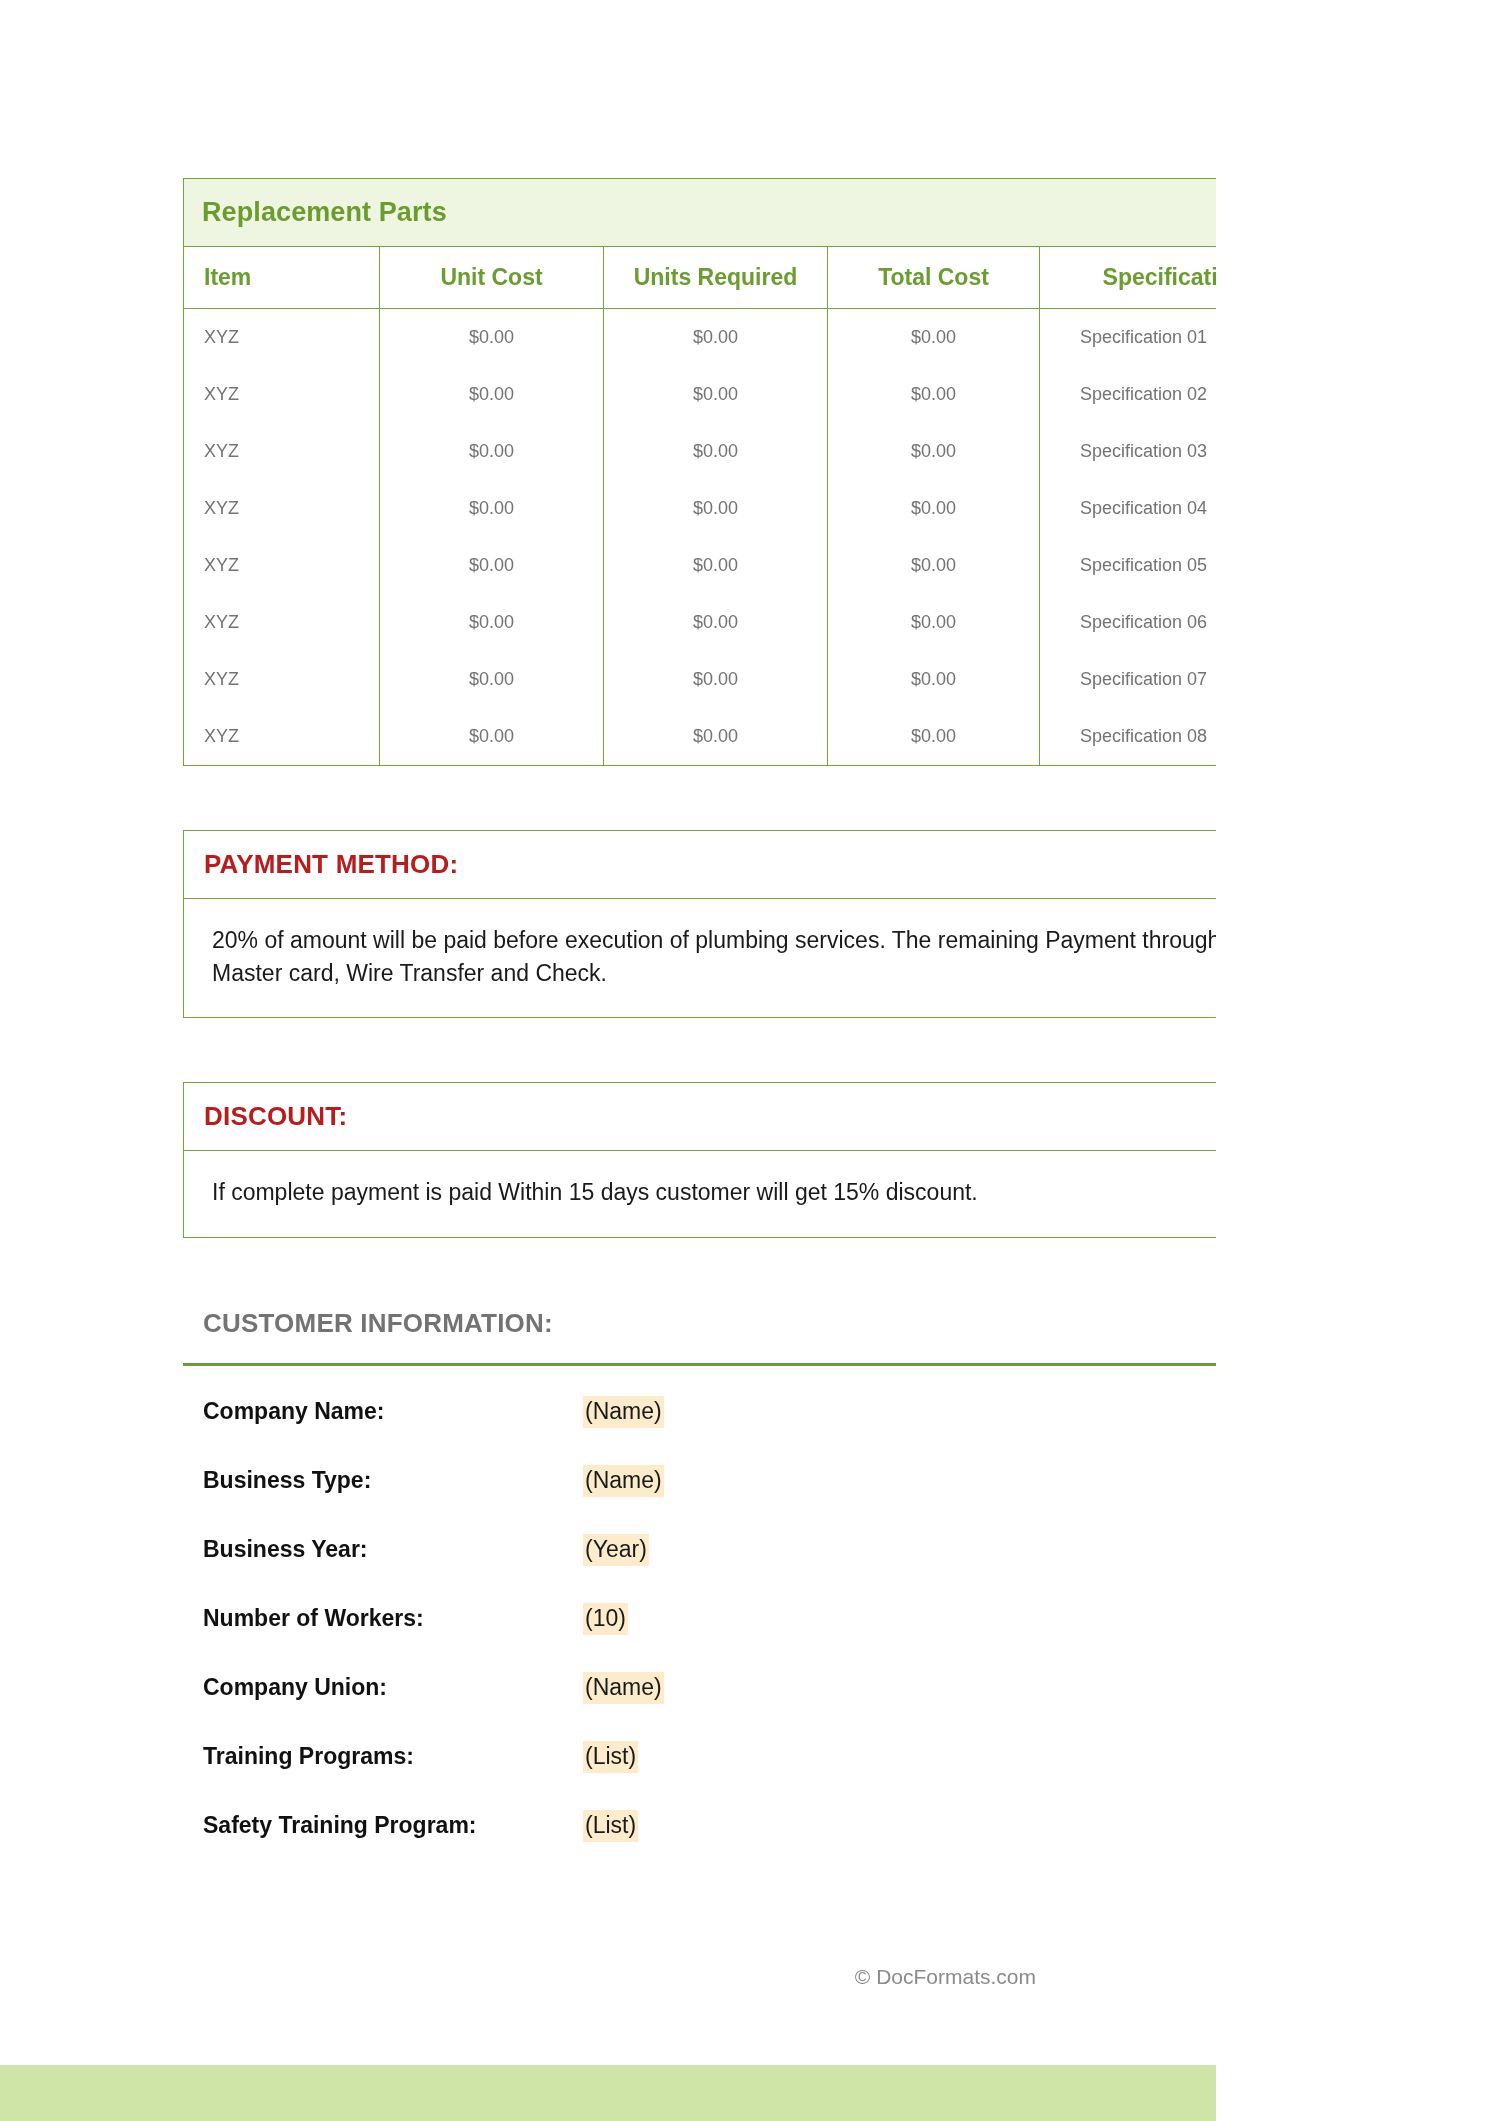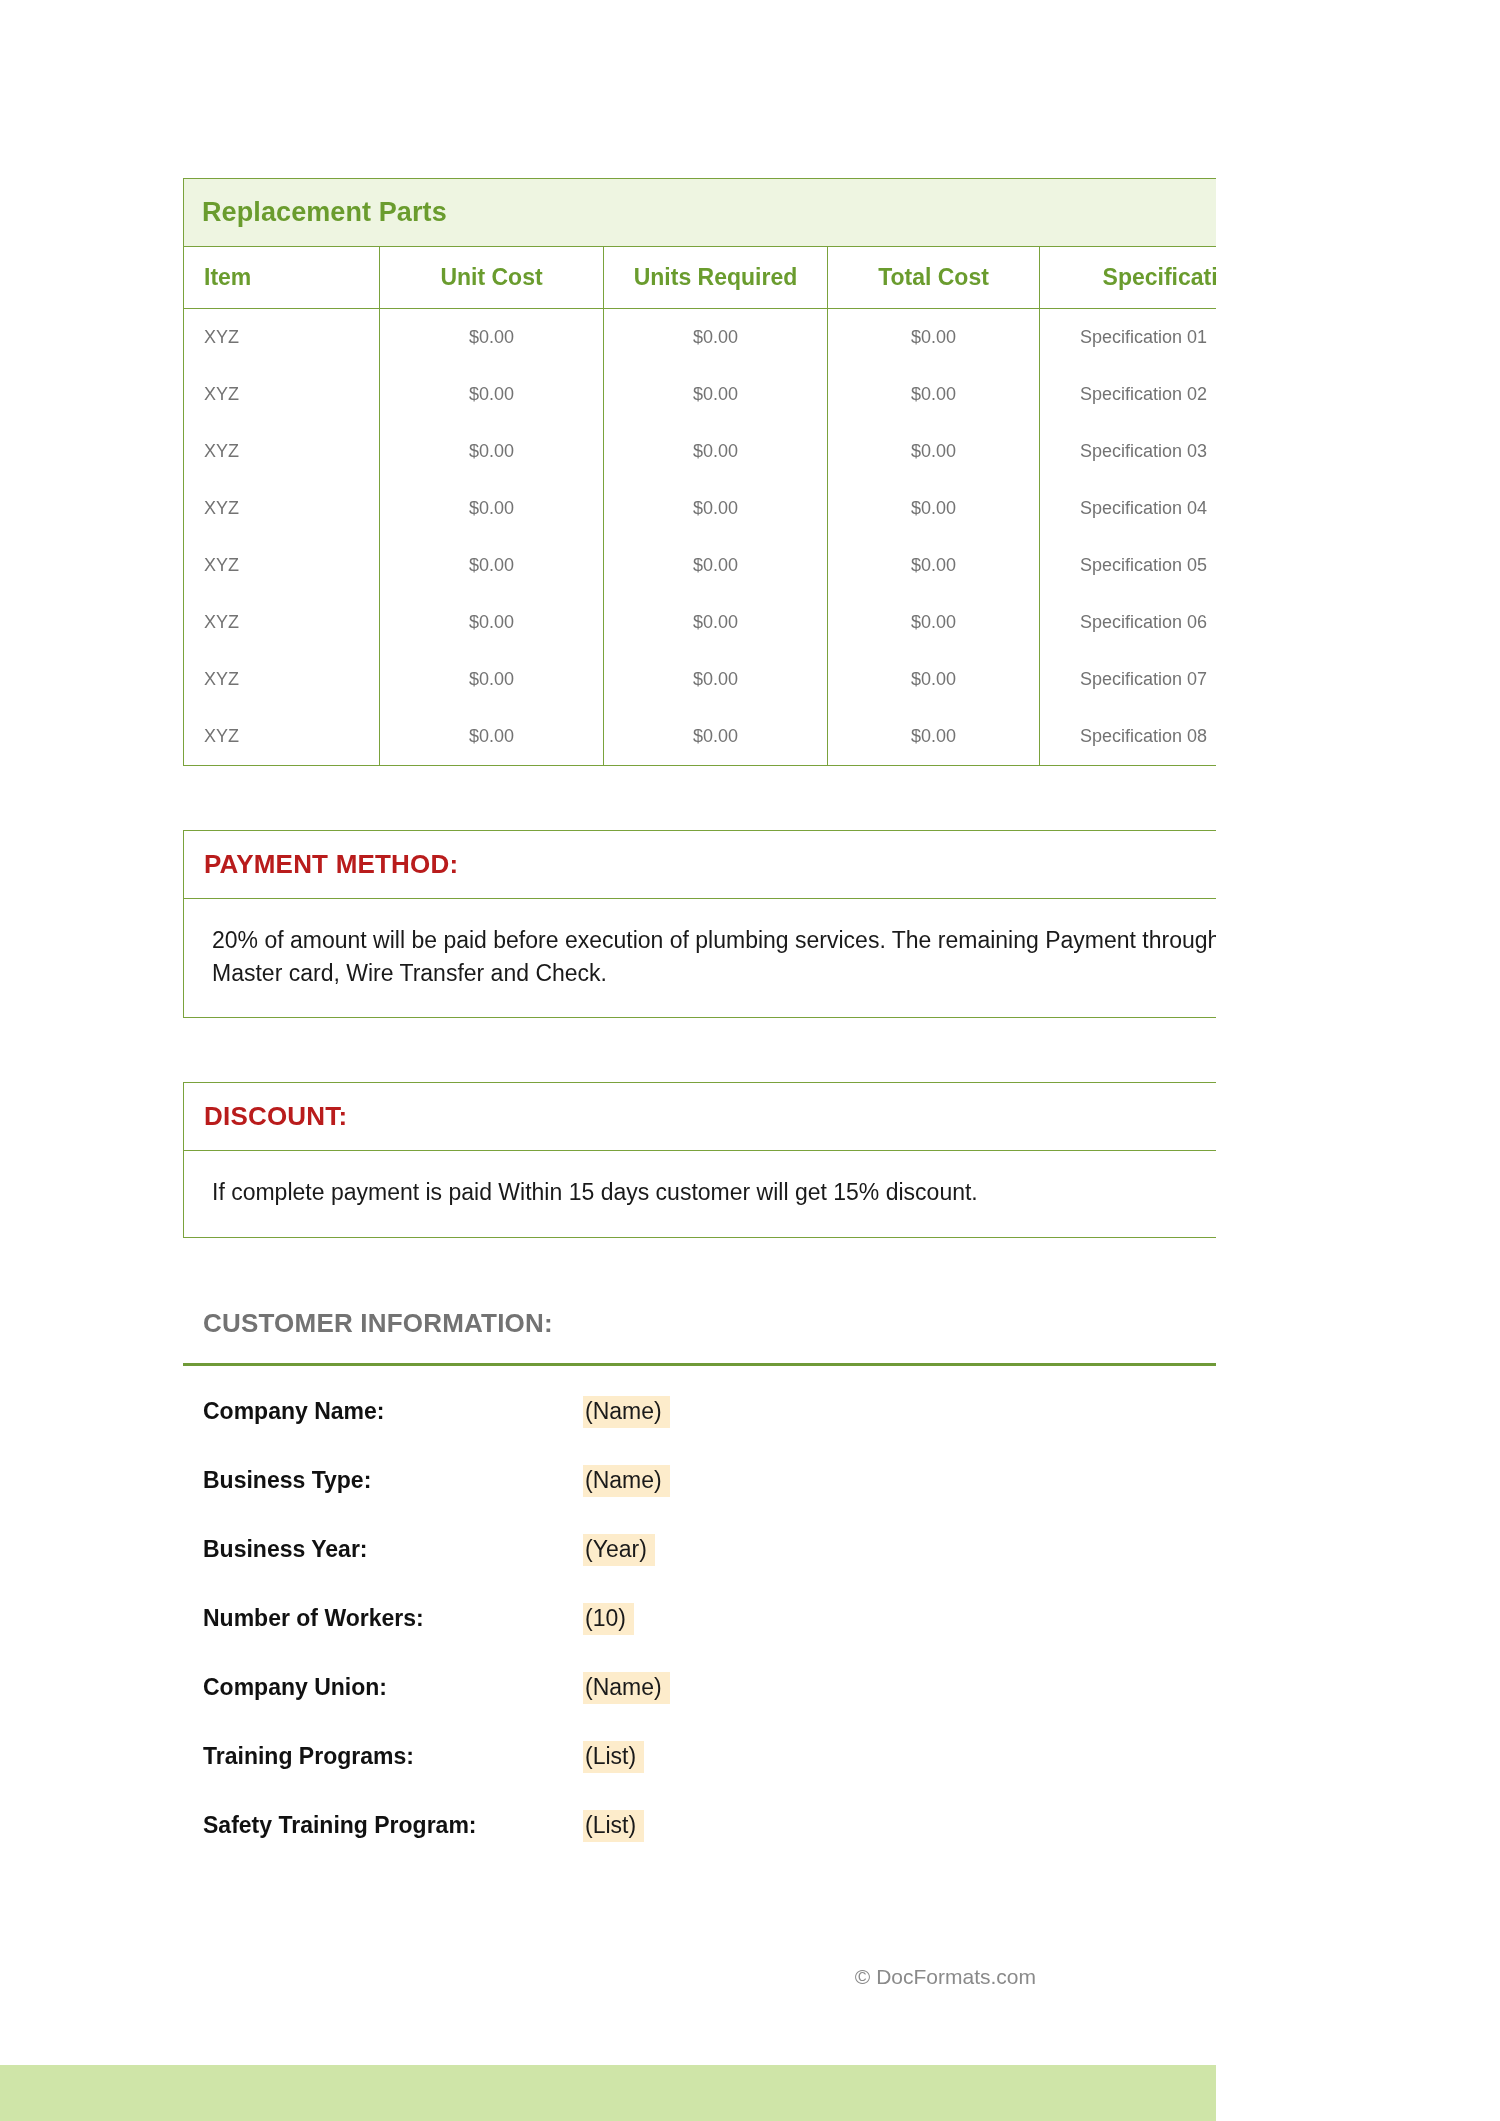--- a/index.html
+++ b/index.html
@@ -134,21 +134,21 @@
     width: 380px;
     flex: 0 0 380px;
     font-size: 23px;
     font-weight: bold;
     color: #111111;
   }
   .cust-value {
     font-size: 23px;
     color: #1a1a1a;
     background: #fdeccb;
-    padding: 2px 8px 3px 2px;
+    padding: 2px 2px 3px 2px;
   }
 
   
   .footer-credit {
     position: absolute;
     right: 180px;
     top: 1965px;
     font-size: 21px;
     color: #8a8a8a;
     white-space: nowrap;

